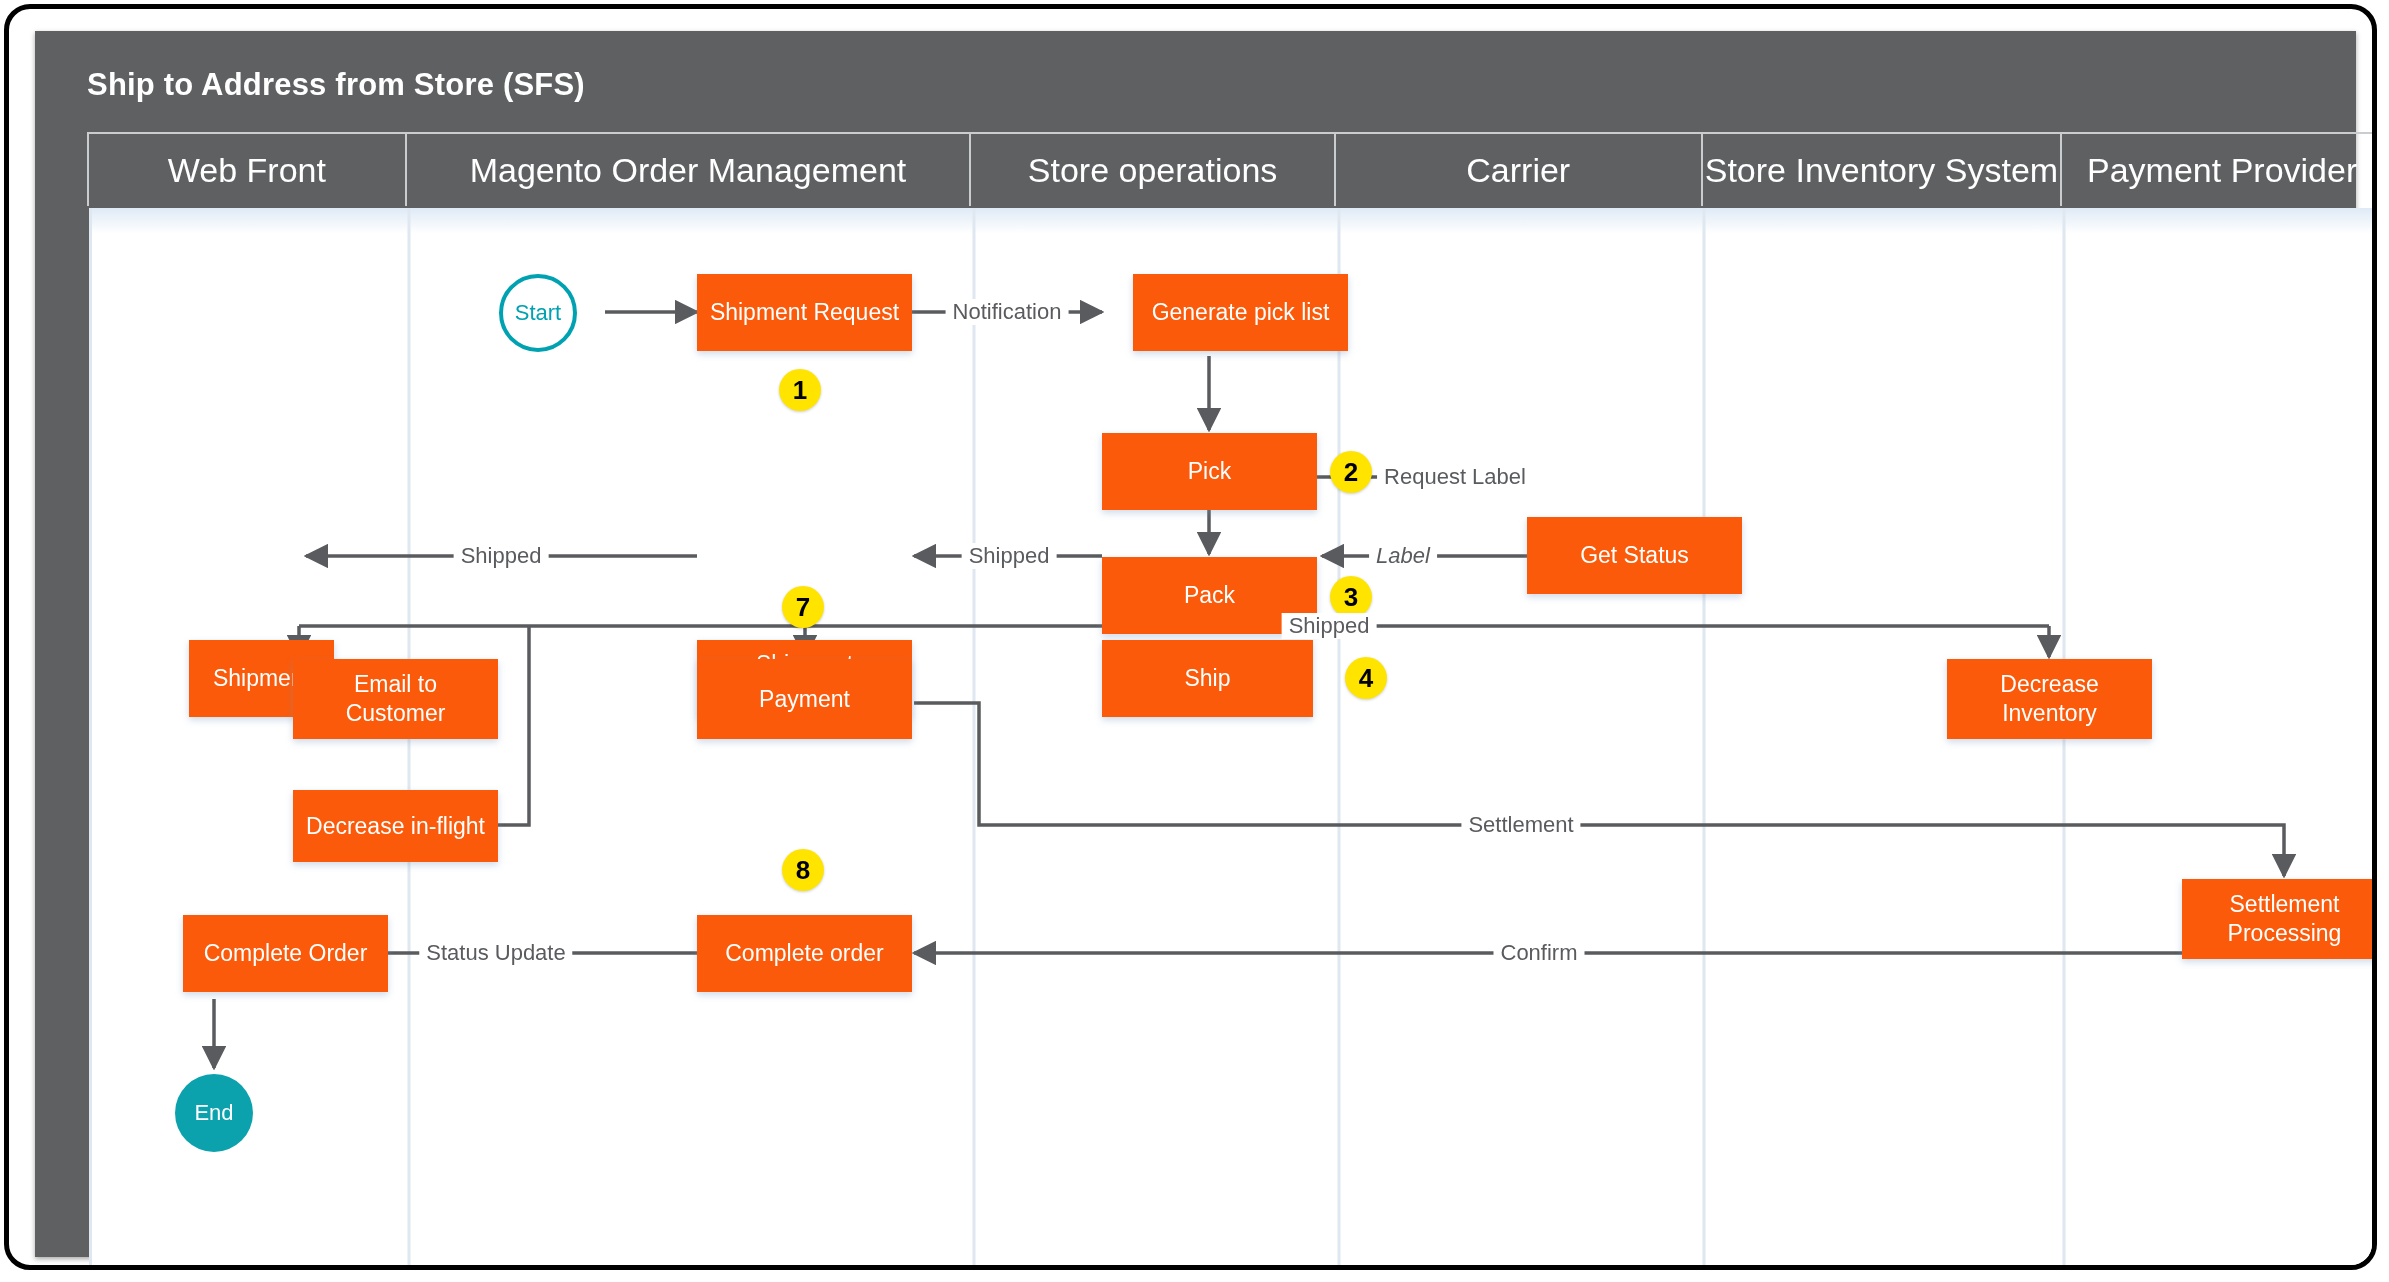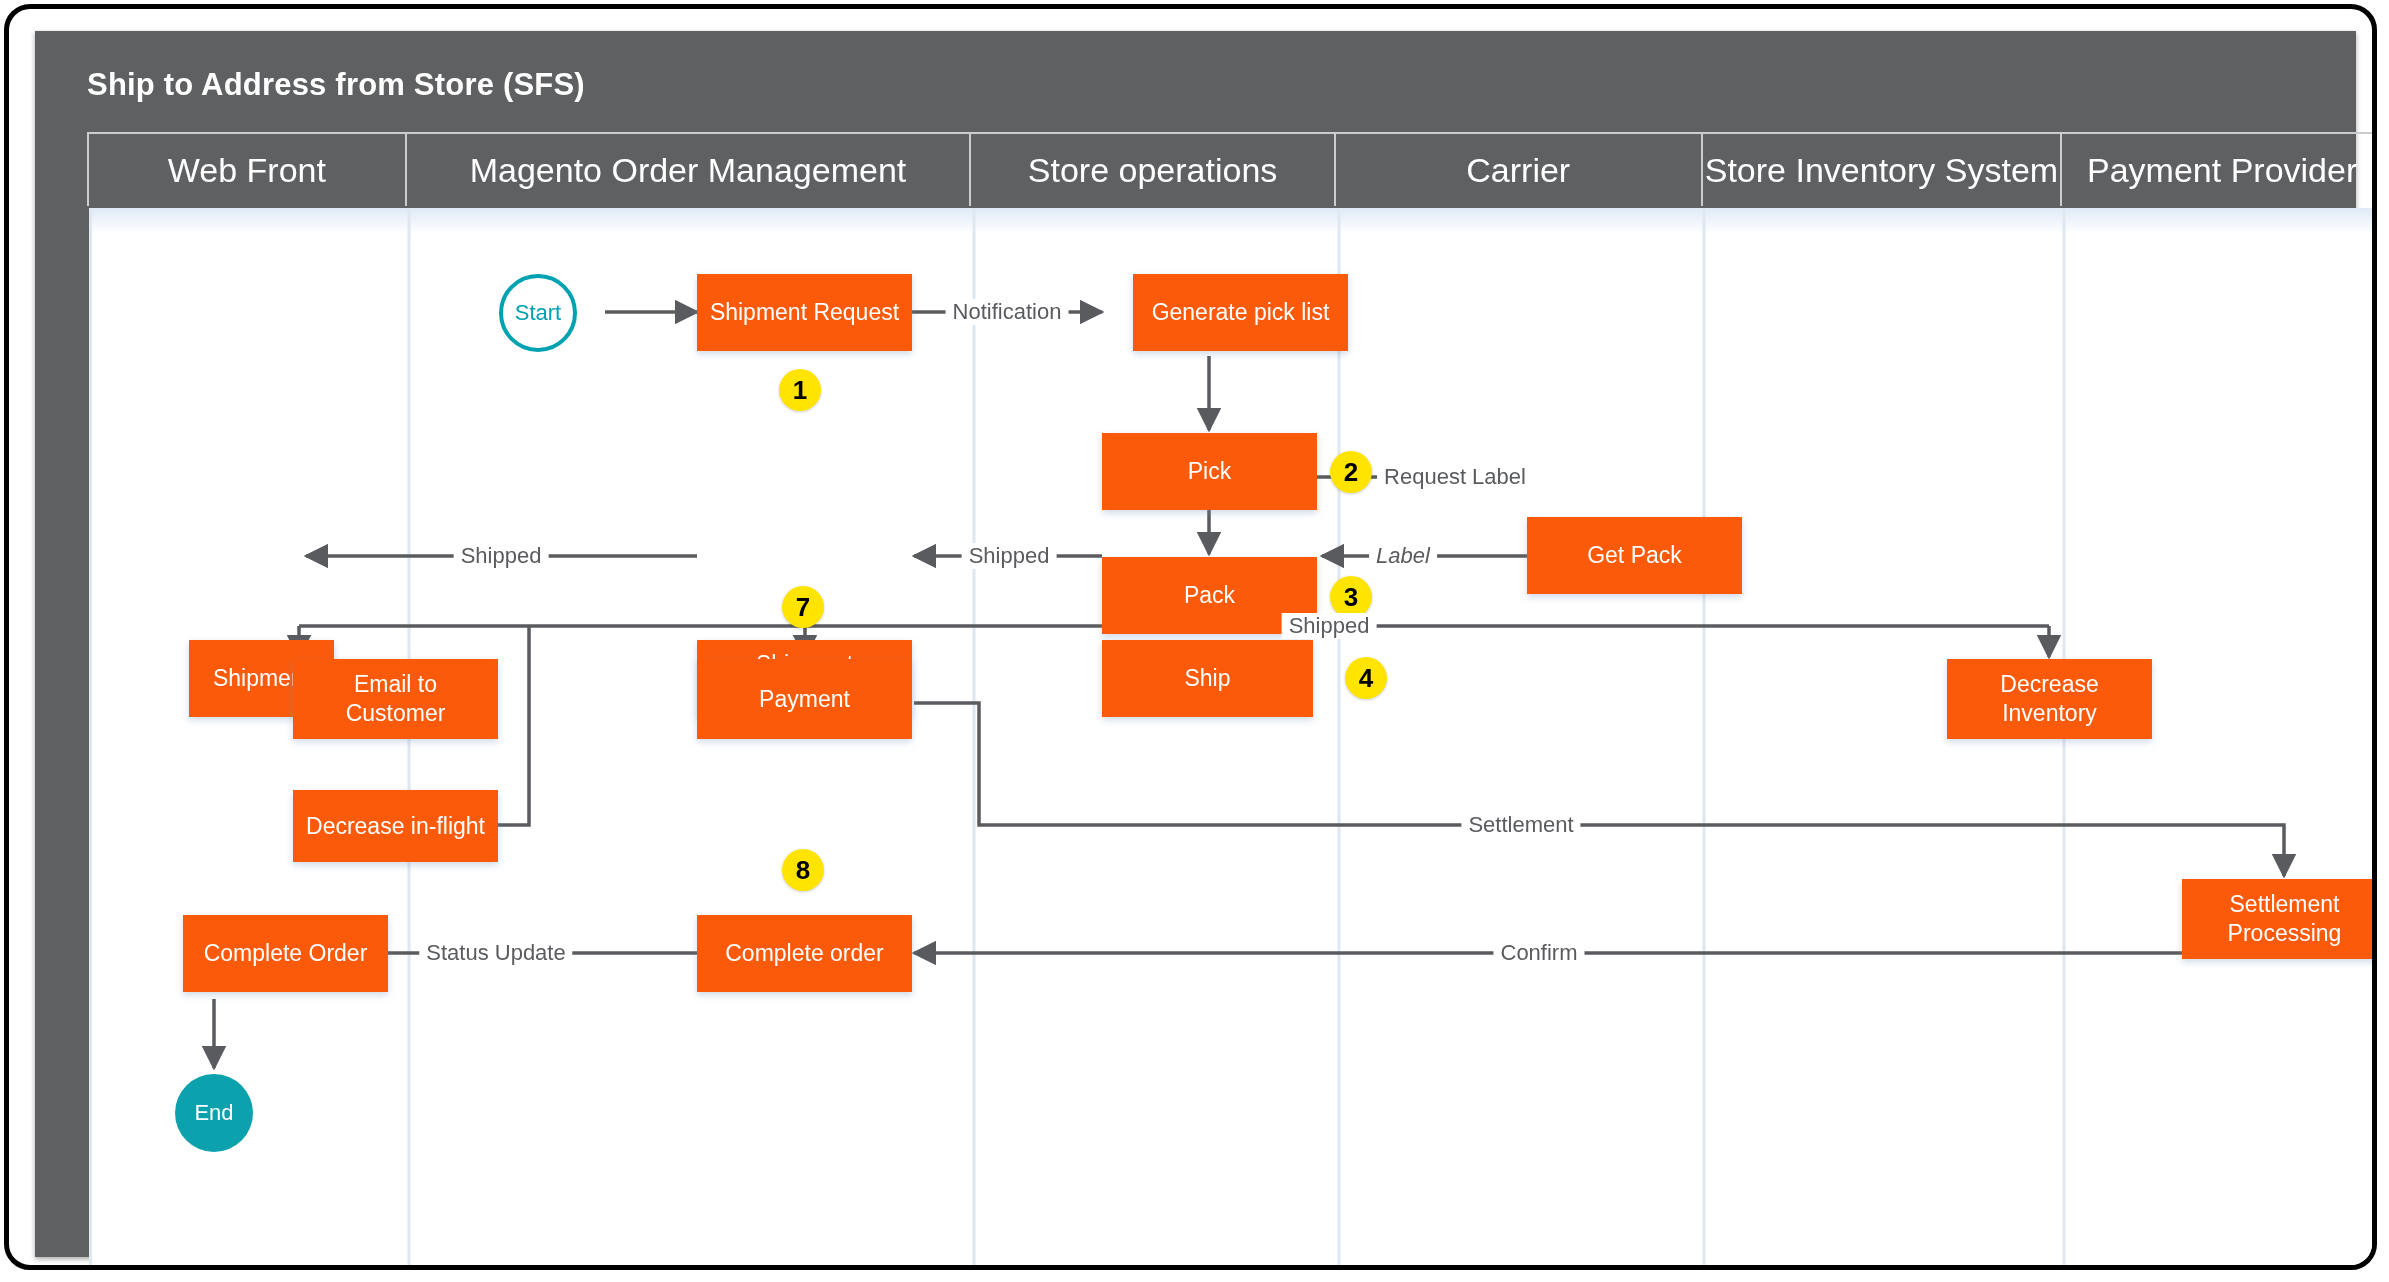--- a/index.html
+++ b/index.html
@@ -237,21 +237,21 @@
 
         <div class="node-box" style="left:1013px; top:225px; width:215px; height:77px;">
           <span>Pick</span>
         </div>
 
         <div class="node-box" style="left:1013px; top:349px; width:215px; height:77px;">
           <span>Pack</span>
         </div>
 
         <div class="node-box" style="left:1438px; top:309px; width:215px; height:77px;">
-          <span>Get Pack</span>
+          <span>Get Status</span>
         </div>
 
         <div class="node-box" style="left:1013px; top:432px; width:211px; height:77px;">
           <span>Ship</span>
         </div>
 
         <div class="node-box" style="left:608px; top:432px; width:215px; height:77px; white-space:pre-line;">
           <span>Shipment
 complete</span>
         </div>

